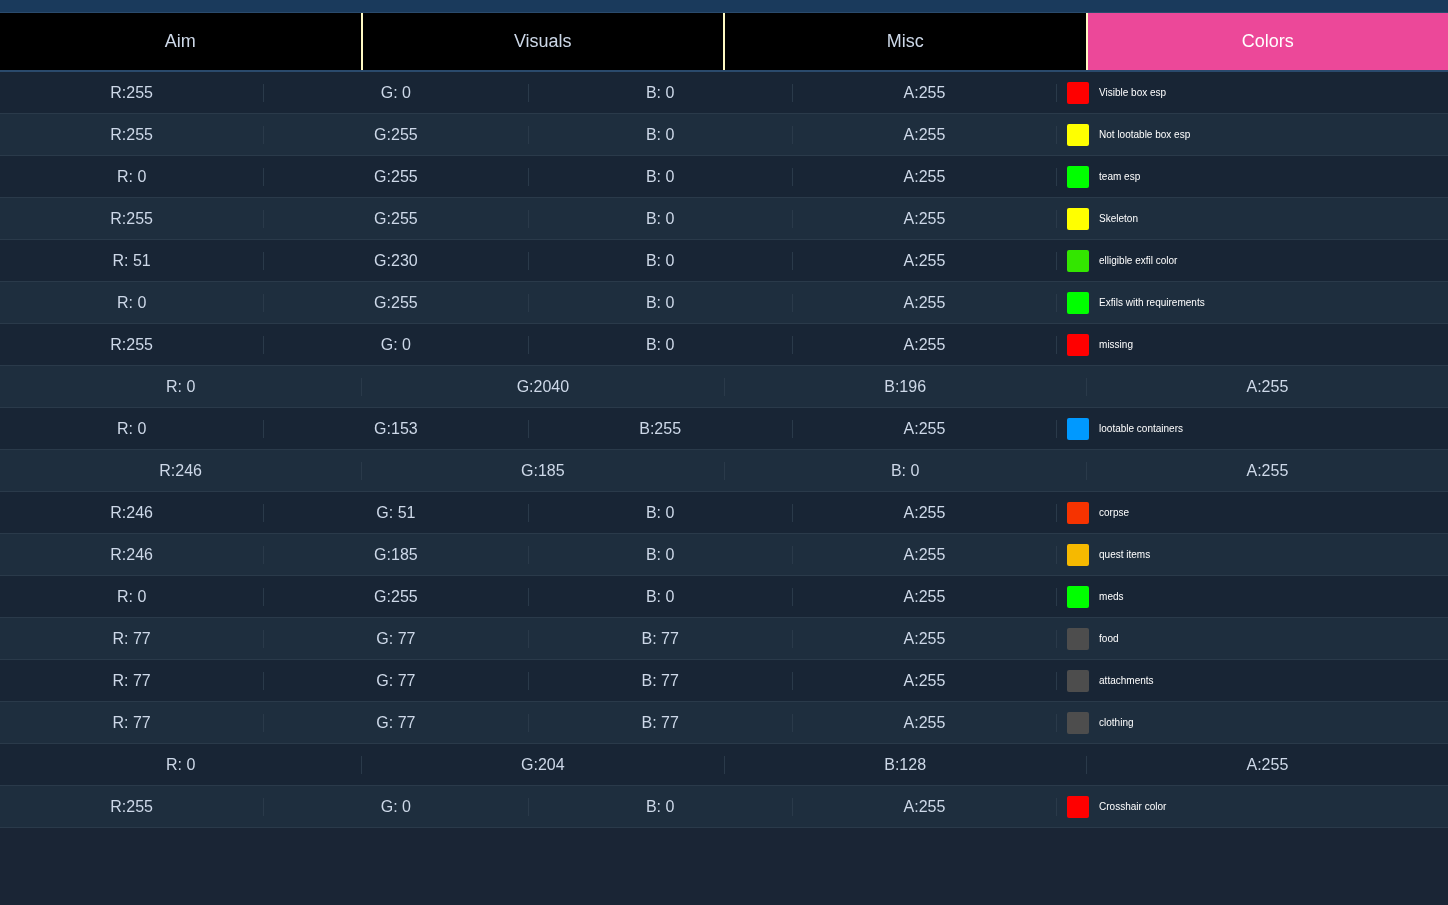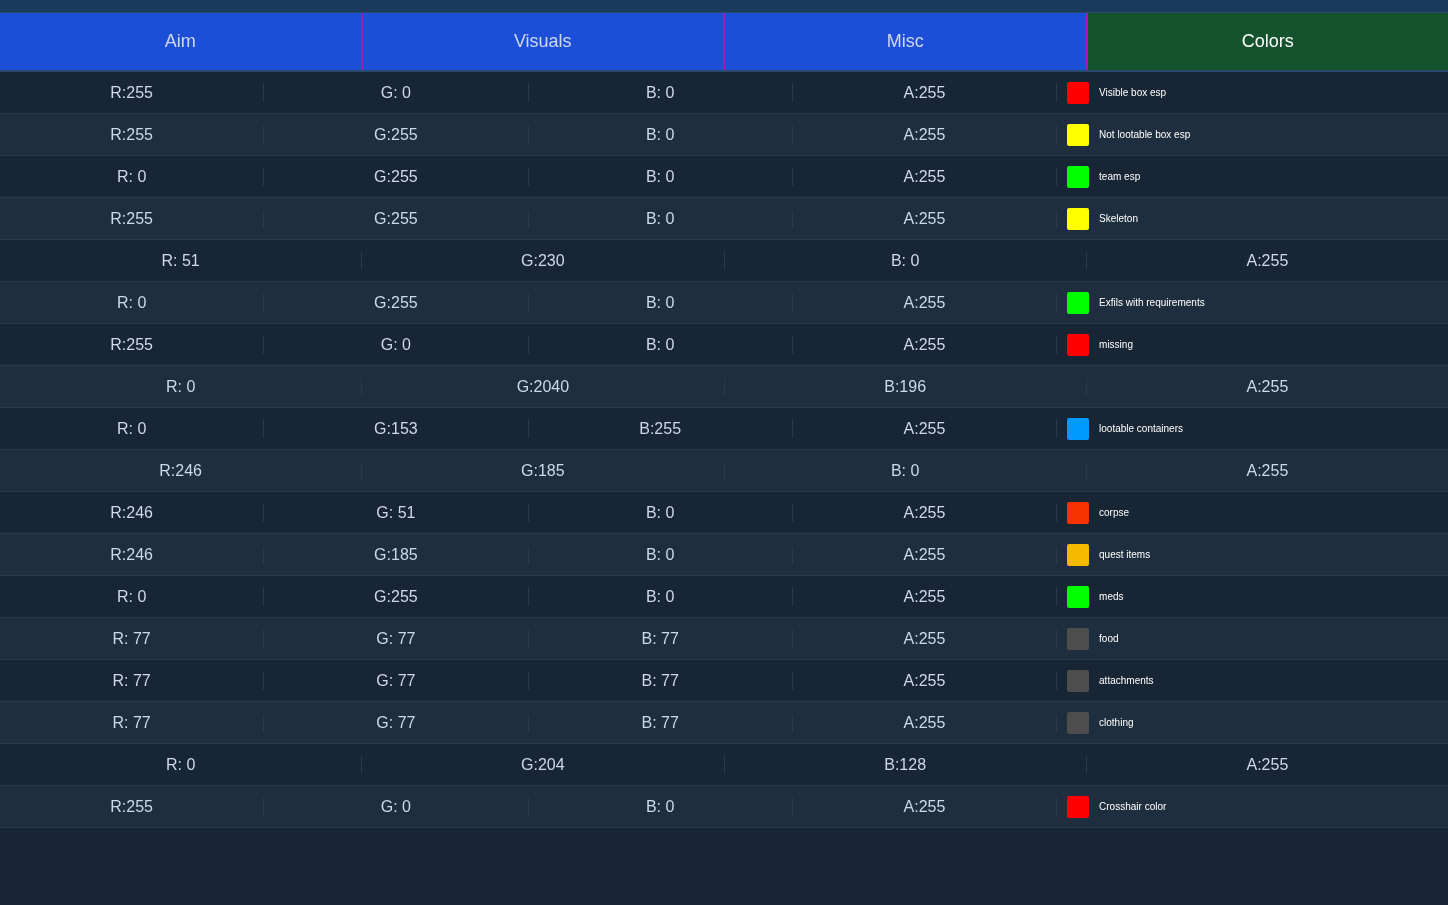--- a/index.html
+++ b/index.html
@@ -24,26 +24,26 @@
       background: #1e3a5f;
       border-bottom: 2px solid #2a4a6c;
     }
     .nav-tab {
       flex: 1;
       text-align: center;
       padding: 18px 10px;
       font-size: 18px;
       color: #cdd8e8;
       cursor: pointer;
-      border-right: 2px solid #a21caf;
-      background: #1d4ed8;
+      border-right: 2px solid #fef9c3;
+      background: #000000;
     }
     .nav-tab:last-child { border-right: none; }
     .nav-tab.active {
-      background: #14532d;
+      background: #ec4899;
       color: #fff;
     }
     #content {
       height: calc(905px - 40px - 70px);
       overflow-y: auto;
     }
     .color-row {
       display: flex;
       align-items: center;
       border-bottom: 1px solid #2a3a4a;
@@ -131,20 +131,24 @@
       <div class="label-cell">
         <div class="color-swatch" style="background-color: rgb(255, 255, 0);"></div>
         <span>Skeleton</span>
       </div>
     </div>
     <div class="color-row">
       <div class="cell">R: 51</div>
       <div class="cell">G:230</div>
       <div class="cell">B: 0</div>
       <div class="cell">A:255</div>
+      <div class="label-cell">
+        <div class="color-swatch" style="background-color: rgb(51, 230, 0);"></div>
+        <span>elligible exfil color</span>
+      </div>
     </div>
     <div class="color-row">
       <div class="cell">R: 0</div>
       <div class="cell">G:255</div>
       <div class="cell">B: 0</div>
       <div class="cell">A:255</div>
       <div class="label-cell">
         <div class="color-swatch" style="background-color: rgb(0, 255, 0);"></div>
         <span>Exfils with requirements</span>
       </div>

